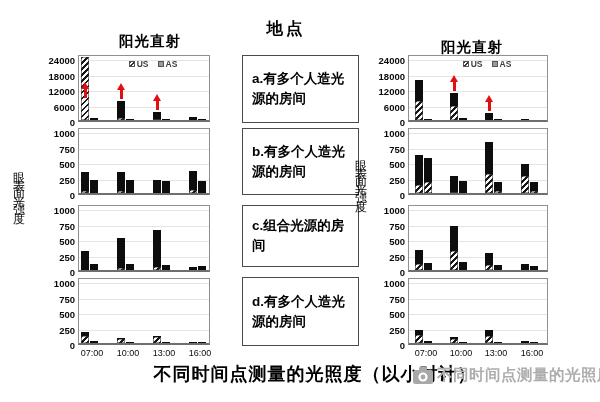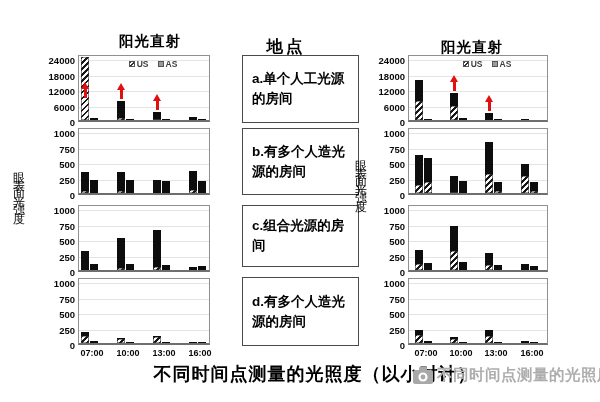--- a/index.html
+++ b/index.html
@@ -27,21 +27,21 @@
     border:1.2px solid var(--frame,#909090);
     border-bottom:2px solid #6f6f6f;
   }
   .grid{position:absolute;left:0;right:0;height:1px;background:var(--grid,#e4e4e4);}
   .ytick{
     position:absolute;right:calc(100% + 4px);white-space:nowrap;
     font-size:9.5px;font-weight:bold;height:11px;line-height:11px;color:#0a0a0a;
   }
   .xtick{
     position:absolute;top:69px;width:38px;text-align:center;
-    font-size:9px;font-weight:bold;color:#0a0a0a;
+    font-size:9px;font-weight:normal;color:#0a0a0a;
   }
   .bar-solid,.bar-hatch{position:absolute;width:8px;}
   .bar-solid{background:var(--bar,#0d0d0d);}
   .bar-hatch{
     background:repeating-linear-gradient(135deg,#161616 0 1.6px,#fcfcfc 1.6px 4.2px);
     box-shadow:inset 0 0 0 0.6px #333;
   }
   .legend{
     position:absolute;top:3px;left:18px;right:0;display:flex;justify-content:center;
     align-items:center;gap:9px;font-size:8.5px;font-weight:bold;color:#3d3d3d;
@@ -65,25 +65,25 @@
     white-space:nowrap;
   }
 </style>
 </head>
 <body>
 
 <div id="figure">
 
   <div class="title-md" style="left:95px;top:32px;width:110px;">阳光直射</div>
 
-  <div class="title-md" style="left:236px;top:18px;width:100px;font-size:16.5px;letter-spacing:3px;margin-top:18px;">地点</div>
+  <div class="title-md" style="left:236px;top:18px;width:100px;font-size:16.5px;letter-spacing:3px;">地点</div>
 
   <div class="title-md" style="left:417px;top:38px;width:110px;">阳光直射</div>
 
-  <div class="loc-box" style="top:55px;height:68px;">a.单个人工光源的房间</div>
+  <div class="loc-box" style="top:55px;height:68px;">a.有多个人造光源的房间</div>
   <div class="loc-box" style="top:205px;height:62px;">c.组合光源的房间</div>
   <div class="loc-box" style="top:128px;height:67px;">b.有多个人造光源的房间</div>
   <div class="loc-box" style="top:277px;height:69px;">d.有多个人造光源的房间</div>
 
   <div class="vlabel" style="left:10px;top:162px;">眼表面光强度</div>
   <div class="vlabel" style="left:352px;top:150px;">眼表面光强度</div>
 
   <div class="caption">不同时间点测量的光照度（以小时计）</div>
 
   <div class="watermark">

